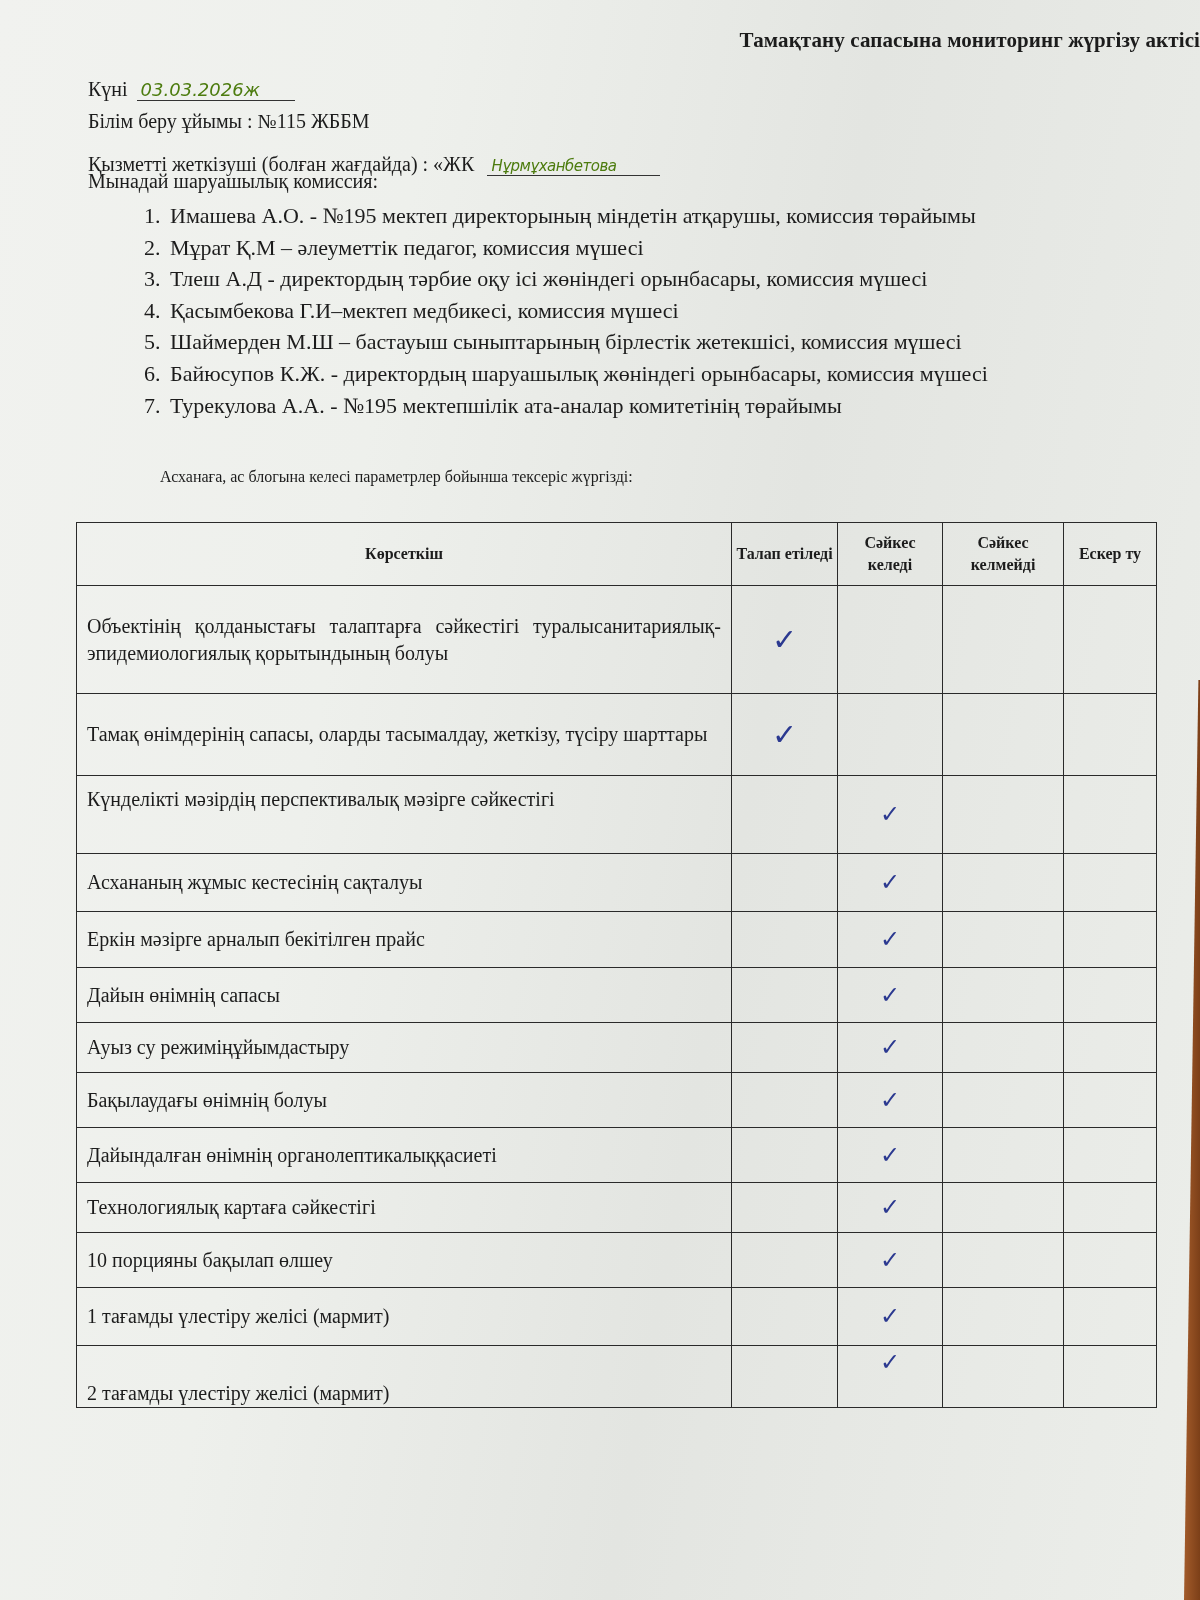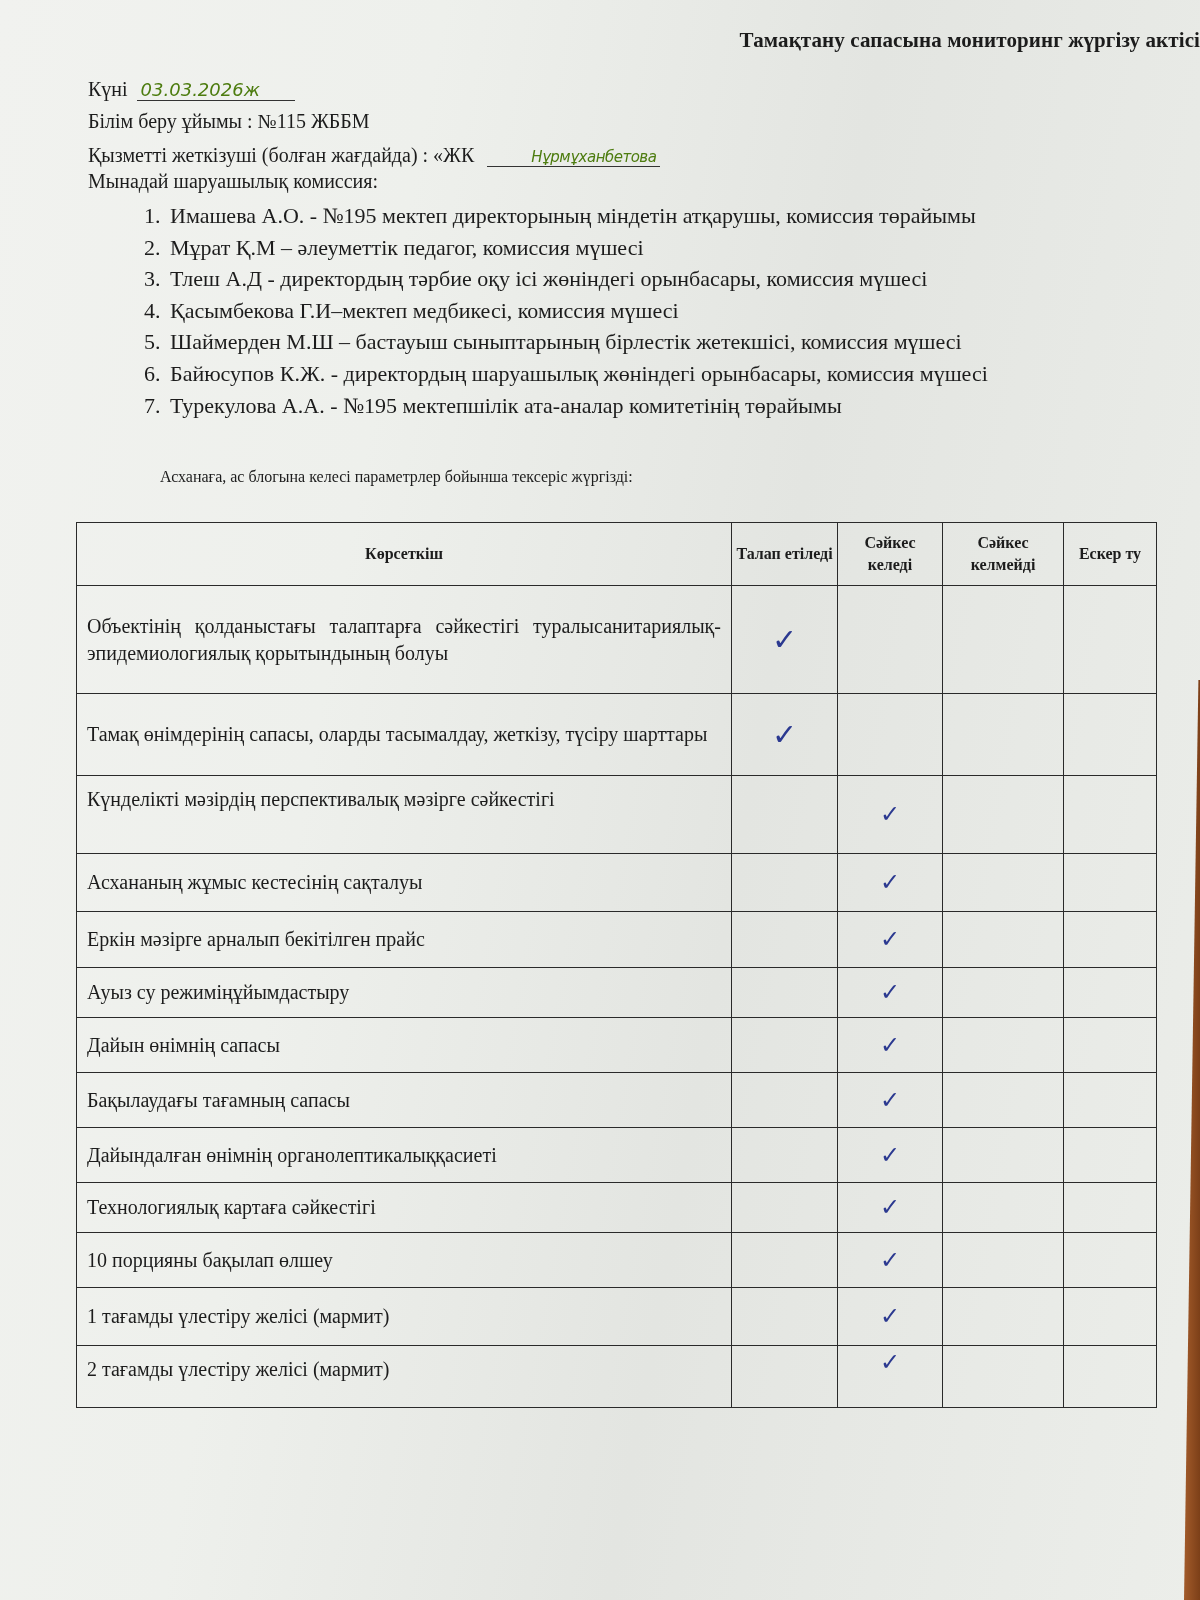--- a/index.html
+++ b/index.html
@@ -64,21 +64,21 @@
 <div class="paper"></div>
 <div class="wood-edge"></div>
 
 <div class="title">Тамақтану сапасына мониторинг жүргізу актісі</div>
 
 <div class="line" style="top:78px;">
   <span>Күні</span>
   <span class="hand date-hand">03.03.2026ж</span>
 </div>
 <div class="line" style="top:110px;">Білім беру ұйымы : №115 ЖББМ</div>
-<div class="line" style="top:144px;text-align:right;">
+<div class="line" style="top:153px;">
   <span>Қызметті жеткізуші (болған жағдайда) : «ЖК</span>
   <span class="hand sig-hand">Нұрмұханбетова</span>
 </div>
 <div class="line" style="top:170px;">Мынадай шаруашылық комиссия:</div>
 
 <ol class="members">
   <li>Имашева А.О. - №195 мектеп директорының міндетін атқарушы, комиссия төрайымы</li>
   <li>Мұрат Қ.М – әлеуметтік педагог, комиссия мүшесі</li>
   <li>Тлеш А.Д - директордың тәрбие оқу ісі жөніндегі орынбасары, комиссия мүшесі</li>
   <li>Қасымбекова Г.И–мектеп  медбикесі,  комиссия мүшесі</li>
@@ -135,36 +135,36 @@
       <td class="mark"></td>
       <td class="mark"></td>
     </tr>
     <tr style="height:56px">
       <td class="ind">Еркін мәзірге арналып бекітілген прайс</td>
       <td class="mark"><span class="tick"></span></td>
       <td class="mark"><span class="tick small">✓</span></td>
       <td class="mark"></td>
       <td class="mark"></td>
     </tr>
+    <tr style="height:55px">
+      <td class="ind">Дайын өнімнің сапасы</td>
+      <td class="mark"><span class="tick"></span></td>
+      <td class="mark"><span class="tick small">✓</span></td>
+      <td class="mark"></td>
+      <td class="mark"></td>
+    </tr>
     <tr style="height:50px">
       <td class="ind">Ауыз су режиміңұйымдастыру</td>
       <td class="mark"><span class="tick"></span></td>
       <td class="mark"><span class="tick small">✓</span></td>
       <td class="mark"></td>
       <td class="mark"></td>
     </tr>
     <tr style="height:55px">
-      <td class="ind">Дайын өнімнің сапасы</td>
-      <td class="mark"><span class="tick"></span></td>
-      <td class="mark"><span class="tick small">✓</span></td>
-      <td class="mark"></td>
-      <td class="mark"></td>
-    </tr>
-    <tr style="height:55px">
-      <td class="ind">Бақылаудағы тағамның сапасы</td>
+      <td class="ind">Бақылаудағы өнімнің болуы</td>
       <td class="mark"><span class="tick"></span></td>
       <td class="mark"><span class="tick small">✓</span></td>
       <td class="mark"></td>
       <td class="mark"></td>
     </tr>
     <tr style="height:55px">
       <td class="ind">Дайындалған өнімнің органолептикалыққасиеті</td>
       <td class="mark"><span class="tick"></span></td>
       <td class="mark"><span class="tick small">✓</span></td>
       <td class="mark"></td>
@@ -185,20 +185,20 @@
       <td class="mark"></td>
     </tr>
     <tr style="height:58px">
       <td class="ind">1 тағамды үлестіру желісі  (мармит)</td>
       <td class="mark"><span class="tick"></span></td>
       <td class="mark"><span class="tick small">✓</span></td>
       <td class="mark"></td>
       <td class="mark"></td>
     </tr>
     <tr style="height:62px">
-      <td class="ind" style="vertical-align:bottom;padding-bottom:24px">2 тағамды үлестіру желісі  (мармит)</td>
+      <td class="ind" style="vertical-align:bottom;padding-bottom:0">2 тағамды үлестіру желісі  (мармит)</td>
       <td class="mark"><span class="tick"></span></td>
       <td class="mark" style="vertical-align:top;padding-top:4px"><span class="tick small">✓</span></td>
       <td class="mark"></td>
       <td class="mark"></td>
     </tr>
   </tbody>
 </table>
 
 </body></html>

